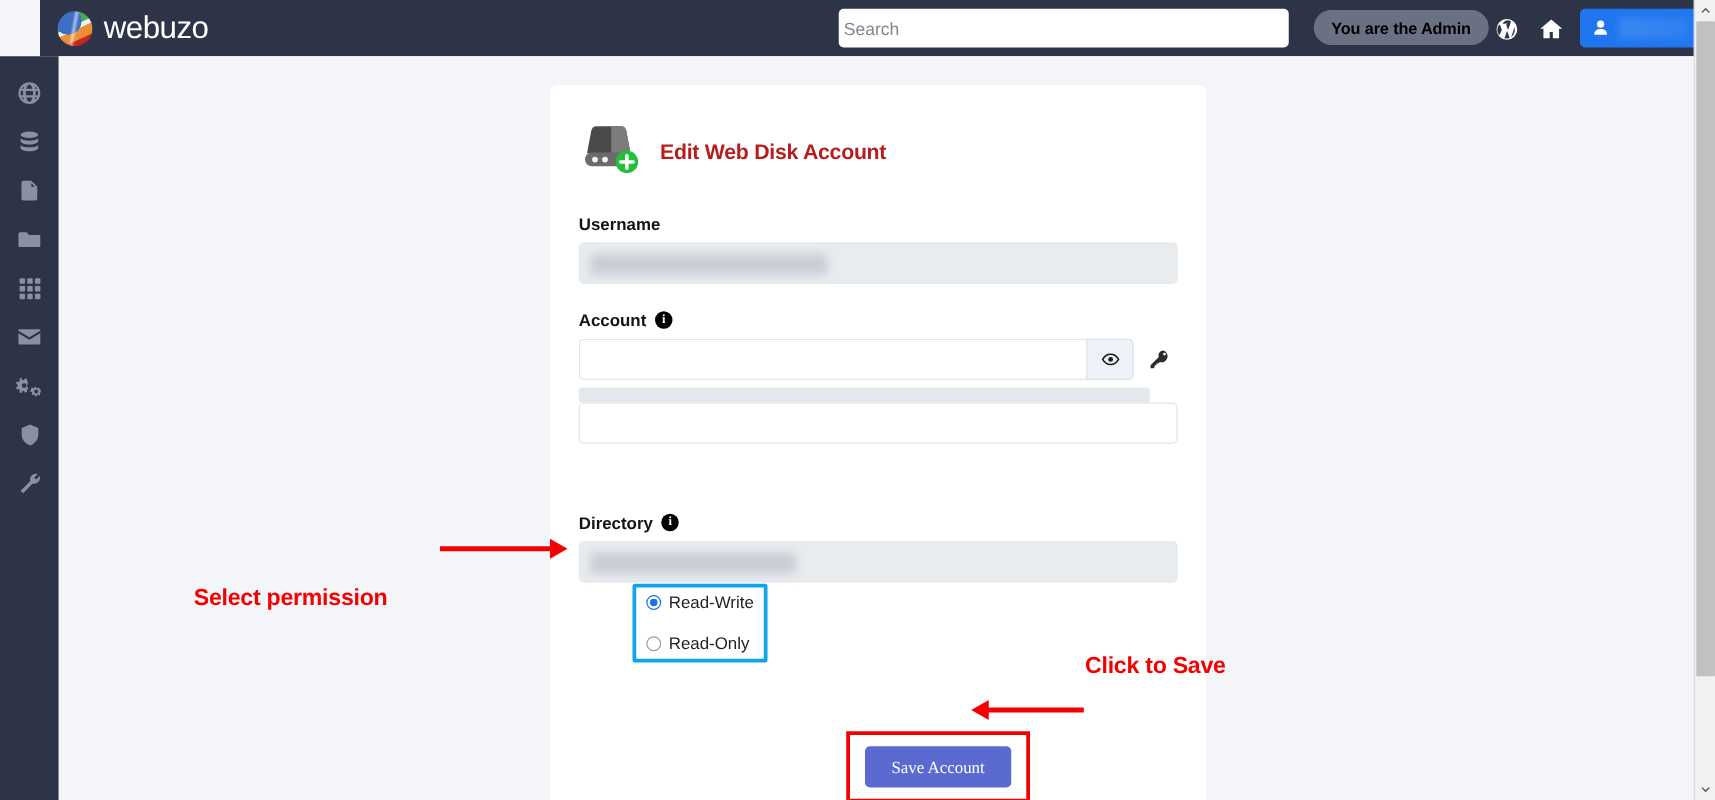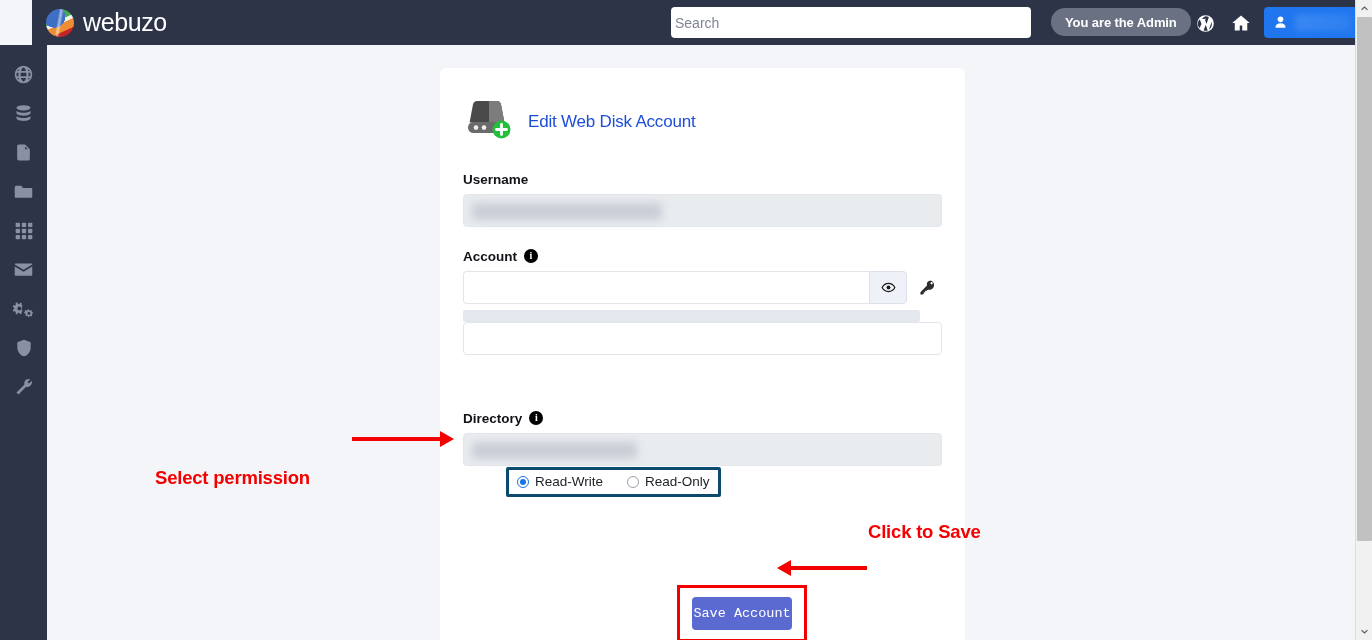--- a/index.html
+++ b/index.html
@@ -29,21 +29,21 @@
   .search-box {
     position: absolute; left: 639px; top: 7px; width: 360px; height: 31px;
     background: #fff; border: 0; border-radius: 4px;
     font-family: "Liberation Sans", sans-serif; font-size: 14px; color: #333;
     padding: 0 4px;
   }
   .search-box::placeholder { color: #808691; }
 
   .admin-badge {
     position: absolute; left: 1019px; top: 8px; height: 28px;
-    background: #6a7183; color: #ffffff; border-radius: 14px;
+    background: #6a7183; color: #000000; border-radius: 14px;
     display: flex; align-items: center; padding: 0 14px;
     font-size: 13px; font-weight: bold; letter-spacing: -0.1px;
   }
   .hicon { position: absolute; top: 10px; width: 26px; height: 26px;
     display: flex; align-items: center; justify-content: center; color: #fff; }
   .hicon.wp { left: 1160px; }
   .hicon.home { left: 1196px; }
 
   .user-btn {
     position: absolute; left: 1232px; top: 7px; width: 96px; height: 31px;
@@ -66,21 +66,21 @@
     position: absolute; left: 47px; top: 45px; width: 1308px; height: 595px;
     background: #f4f5f8;
   }
   .card {
     position: absolute; left: 393px; top: 23px; width: 525px; height: 600px;
     background: #fff; border-radius: 6px 6px 0 0;
     padding: 26px 23px 0 23px;
   }
   .card-head { display: flex; align-items: center; gap: 13px; height: 56px; }
   .disk-icon { position: relative; width: 52px; height: 46px; flex: none; }
-  .card-title { font-size: 17px; font-weight: normal; color: #1d4ed8; letter-spacing: -0.2px; }
+  .card-title { font-size: 17px; font-weight: bold; color: #b91c1c; letter-spacing: -0.2px; }
 
   .field-label {
     font-size: 13.5px; font-weight: bold; color: #111319;
     margin-top: 22px; margin-bottom: 7px; display: flex; align-items: flex-start; gap: 7px;
   }
   .info-dot {
     width: 14px; height: 14px; border-radius: 50%; background: #000; color: #fff;
     font-size: 10px; font-weight: bold; font-family: "Liberation Serif", serif;
     display: inline-flex; align-items: center; justify-content: center; line-height: 1;
   }
@@ -102,38 +102,38 @@
     width: 40px; height: 33px; border: 1px solid #dce1e9; background: #eef1f7;
     border-radius: 0 4px 4px 0; display: flex; align-items: center; justify-content: center;
     cursor: pointer;
   }
   .key-btn { width: 30px; height: 33px; display: flex; align-items: center; justify-content: center;
     margin-left: 6px; cursor: pointer; }
   .strength-bar { width: 457px; height: 12px; background: #e4e8ee; border-radius: 2px; margin-top: 6px; }
 
   .radio-wrap {
     display: inline-flex; align-items: flex-start; gap: 9px;
-    border: 3px solid #0c4a6e; padding: 4px 8px 5px 8px; border-radius: 2px;
-    position: absolute; left: 459px; top: 422px; background: #fff;
+    border: 3px solid #0ea5e9; padding: 4px 8px 5px 8px; border-radius: 2px;
+    position: absolute; left: 459px; top: 422px; background: #fff; flex-direction: column;
   }
   .radio-item { display: inline-flex; align-items: center; gap: 6px; font-size: 13.5px; color: #1c1f26; }
   .radio { width: 12px; height: 12px; border-radius: 50%; border: 1px solid #9aa0ab; background:#fff;
     display: inline-block; position: relative; }
   .radio.on { border: 1px solid #1a73e8; background: #fff; }
   .radio.on:after { content:""; position: absolute; left: 2px; top: 2px; width: 6px; height: 6px;
     border-radius: 50%; background: #1a73e8; }
   .radio-gap { width: 6px; }
 
   .save-wrap {
     position: absolute; left: 630px; top: 540px; border: 3px solid #f40000;
     padding: 9px 12px; background: #fff;
   }
   .save-btn {
-    width: 100px; height: 33px; background: #5b6ad0; color: #fff; border: 0; border-radius: 4px;
-    font-size: 13.5px; font-family: Liberation Mono, monospace; cursor: pointer;
+    width: 117px; height: 33px; background: #5b6ad0; color: #fff; border: 0; border-radius: 4px;
+    font-size: 13.5px; font-family: Liberation Serif, serif; cursor: pointer;
   }
 
   
   .anno-text { position: absolute; color: #f40000; font-weight: bold; font-size: 18.5px;
     letter-spacing: -0.2px; white-space: nowrap; }
   .anno-arrow { position: absolute; height: 10px; }
   .arrow-line { position: absolute; height: 4px; background: #f40000; top: 3px; }
   .arrow-headR { position: absolute; width: 0; height: 0; top: -3px;
     border-top: 8px solid transparent; border-bottom: 8px solid transparent; border-left: 14px solid #f40000; }
   .arrow-headL { position: absolute; width: 0; height: 0; top: -3px; left: 0;

